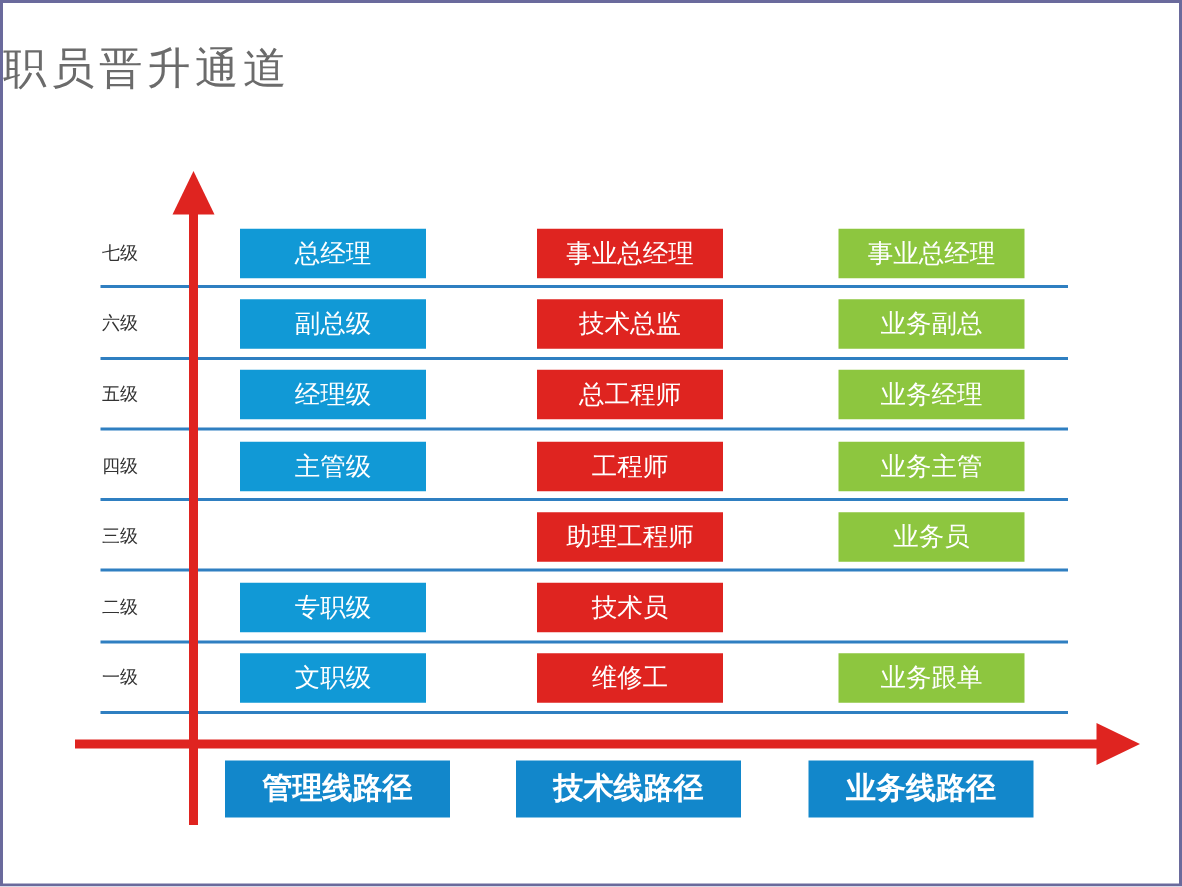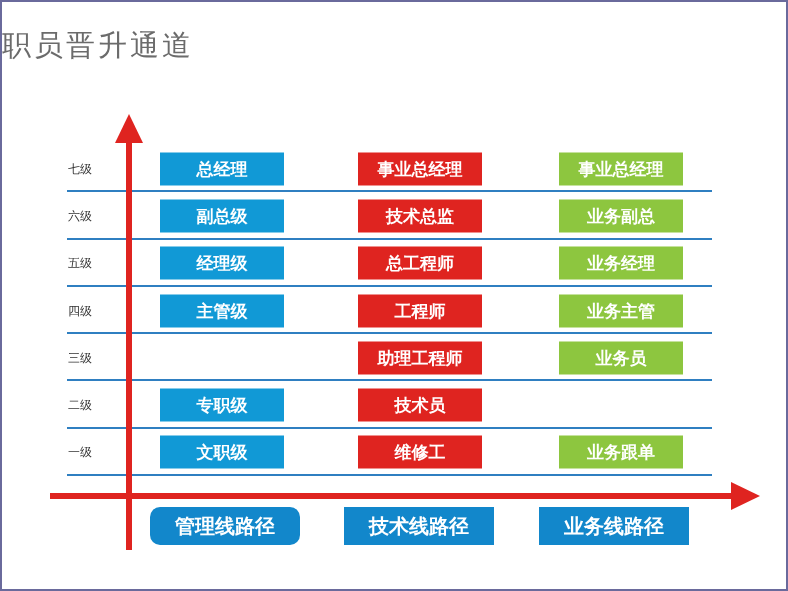--- a/index.html
+++ b/index.html
@@ -92,21 +92,21 @@
   }
   .box {
     position: absolute;
     top: 50%;
     transform: translateY(-50%);
     width: 124px;
     height: 33px;
     line-height: 33px;
     text-align: center;
     color: #ffffff;
-    font-weight: bold;
+    font-weight: normal;
     font-size: 17px;
     white-space: nowrap;
   }
   .box.mgmt { left: 158px; background: #1199d6; }
   .box.tech { left: 356px; background: #df2420; }
   .box.biz  { left: 557px; background: #8dc63f; }
   .sep-line {
     position: absolute;
     left: 65px;
     bottom: 0;
@@ -122,21 +122,21 @@
     line-height: 38px;
     width: 150px;
     text-align: center;
     color: #ffffff;
     font-weight: bold;
     font-size: 20px;
     background: #1287cb;
     z-index: 6;
     white-space: nowrap;
   }
-  .path-btn.p0 { left: 148px; border-radius: 10px; }
+  .path-btn.p0 { left: 148px; }
   .path-btn.p1 { left: 342px; }
   .path-btn.p2 { left: 537px; }
 </style>
 </head>
 <body>
 
 <div class="slide">
 
   <div class="title">职员晋升通道</div>
 

